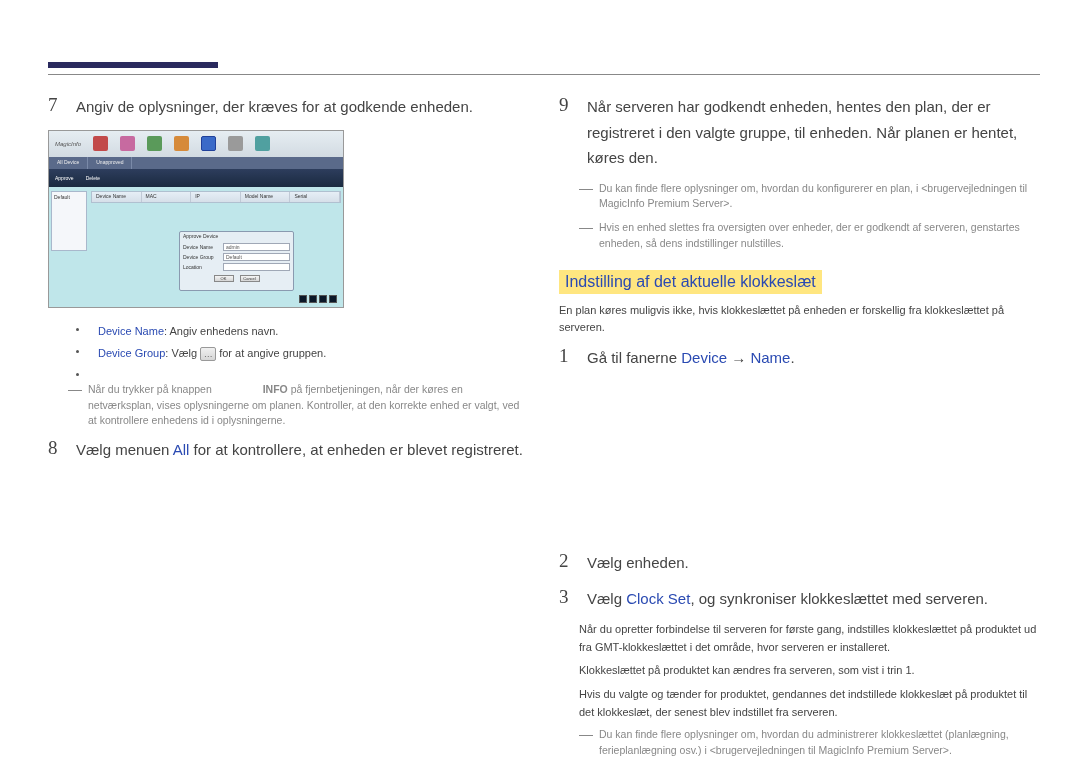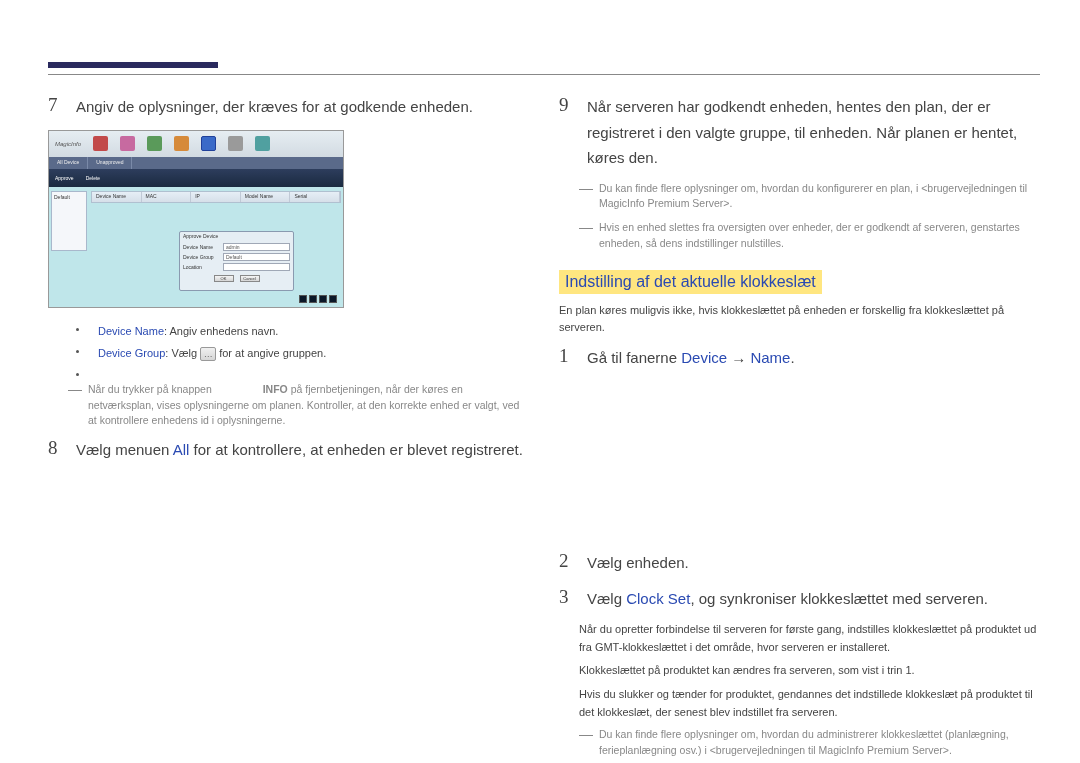--- a/index.html
+++ b/index.html
@@ -429,21 +429,21 @@
       <div class="bi">
         <span class="dot"></span>
         <span>Når du opretter forbindelse til serveren for første gang, indstilles klokkeslættet på produktet ud fra GMT-klokkeslættet i det område, hvor serveren er installeret.</span>
       </div>
       <div class="bi">
         <span class="dot"></span>
         <span>Klokkeslættet på produktet kan ændres fra serveren, som vist i trin 1.</span>
       </div>
       <div class="bi">
         <span class="dot"></span>
-        <span>Hvis du slukker og tænder for produktet, gendannes det indstillede klokkeslæt på produktet til det klokkeslæt, der senest blev indstillet fra serveren.</span>
+        <span>Hvis du valgte og tænder for produktet, gendannes det indstillede klokkeslæt på produktet til det klokkeslæt, der senest blev indstillet fra serveren.</span>
       </div>
     </div>
 
     <div class="note">
       <span class="dash">―</span>
       <span>Du kan finde flere oplysninger om, hvordan du administrerer klokkeslættet (planlægning, ferieplanlægning osv.) i &lt;brugervejledningen til MagicInfo Premium Server&gt;.</span>
     </div>
 
   </div>
 

